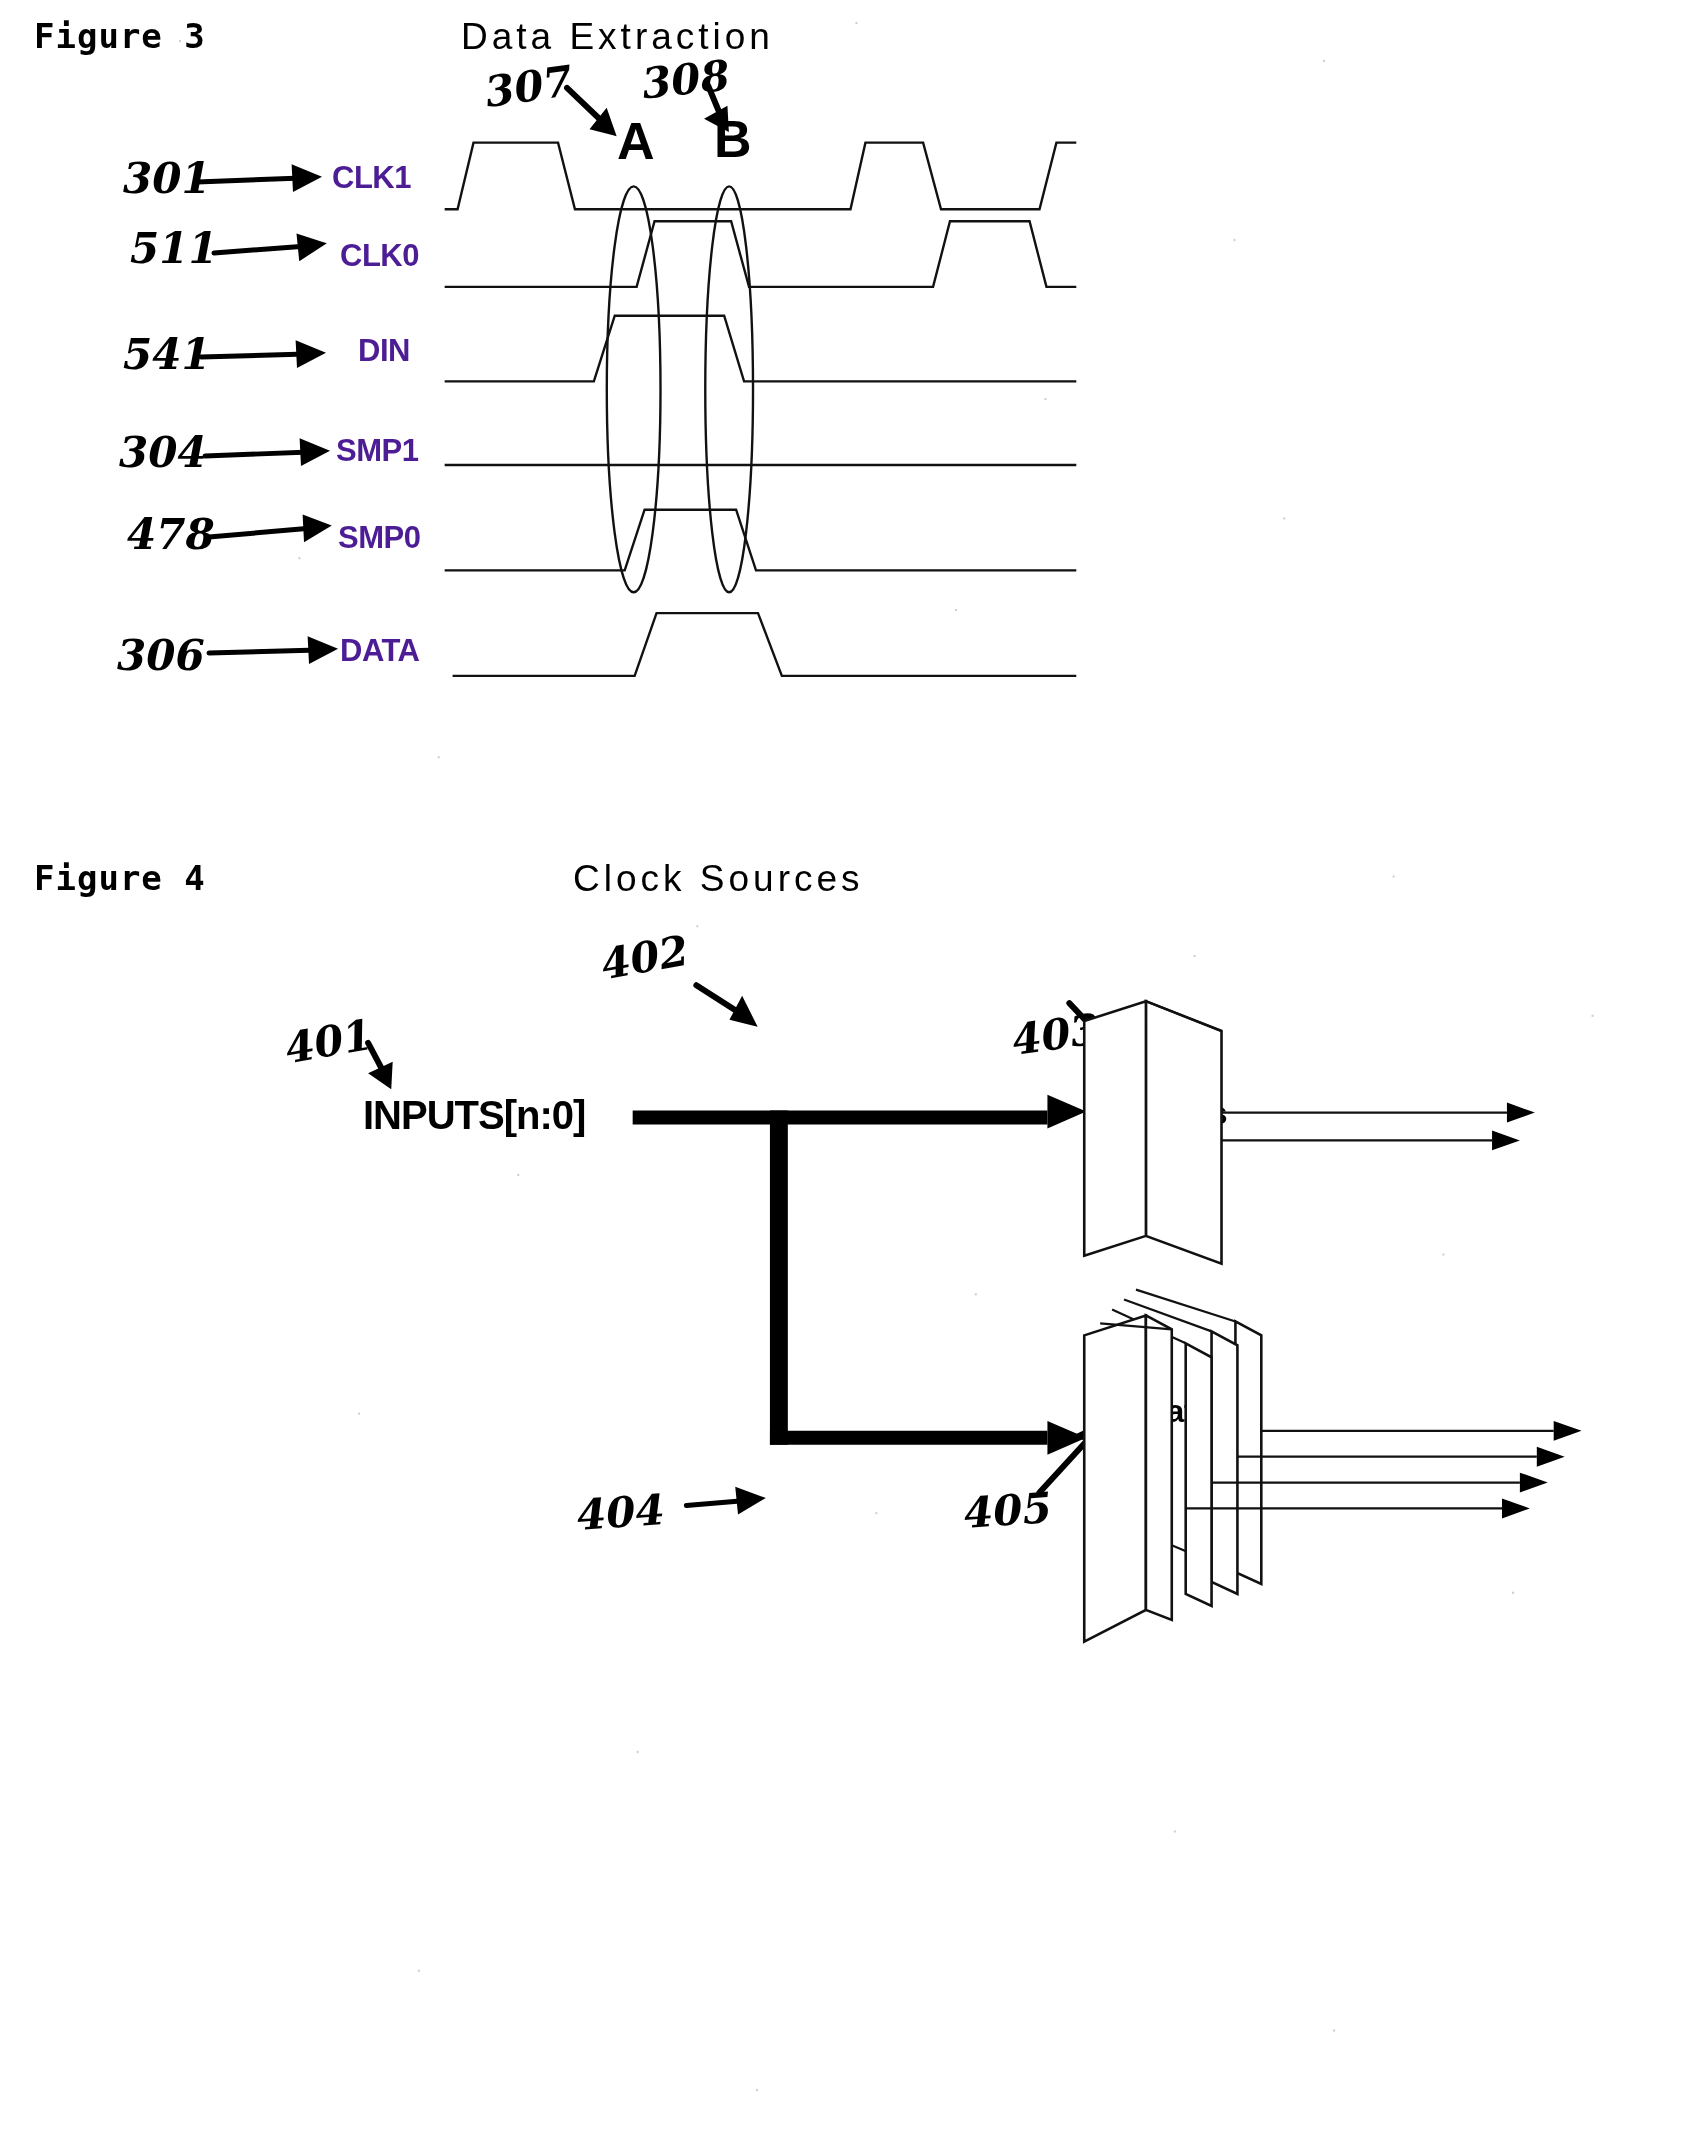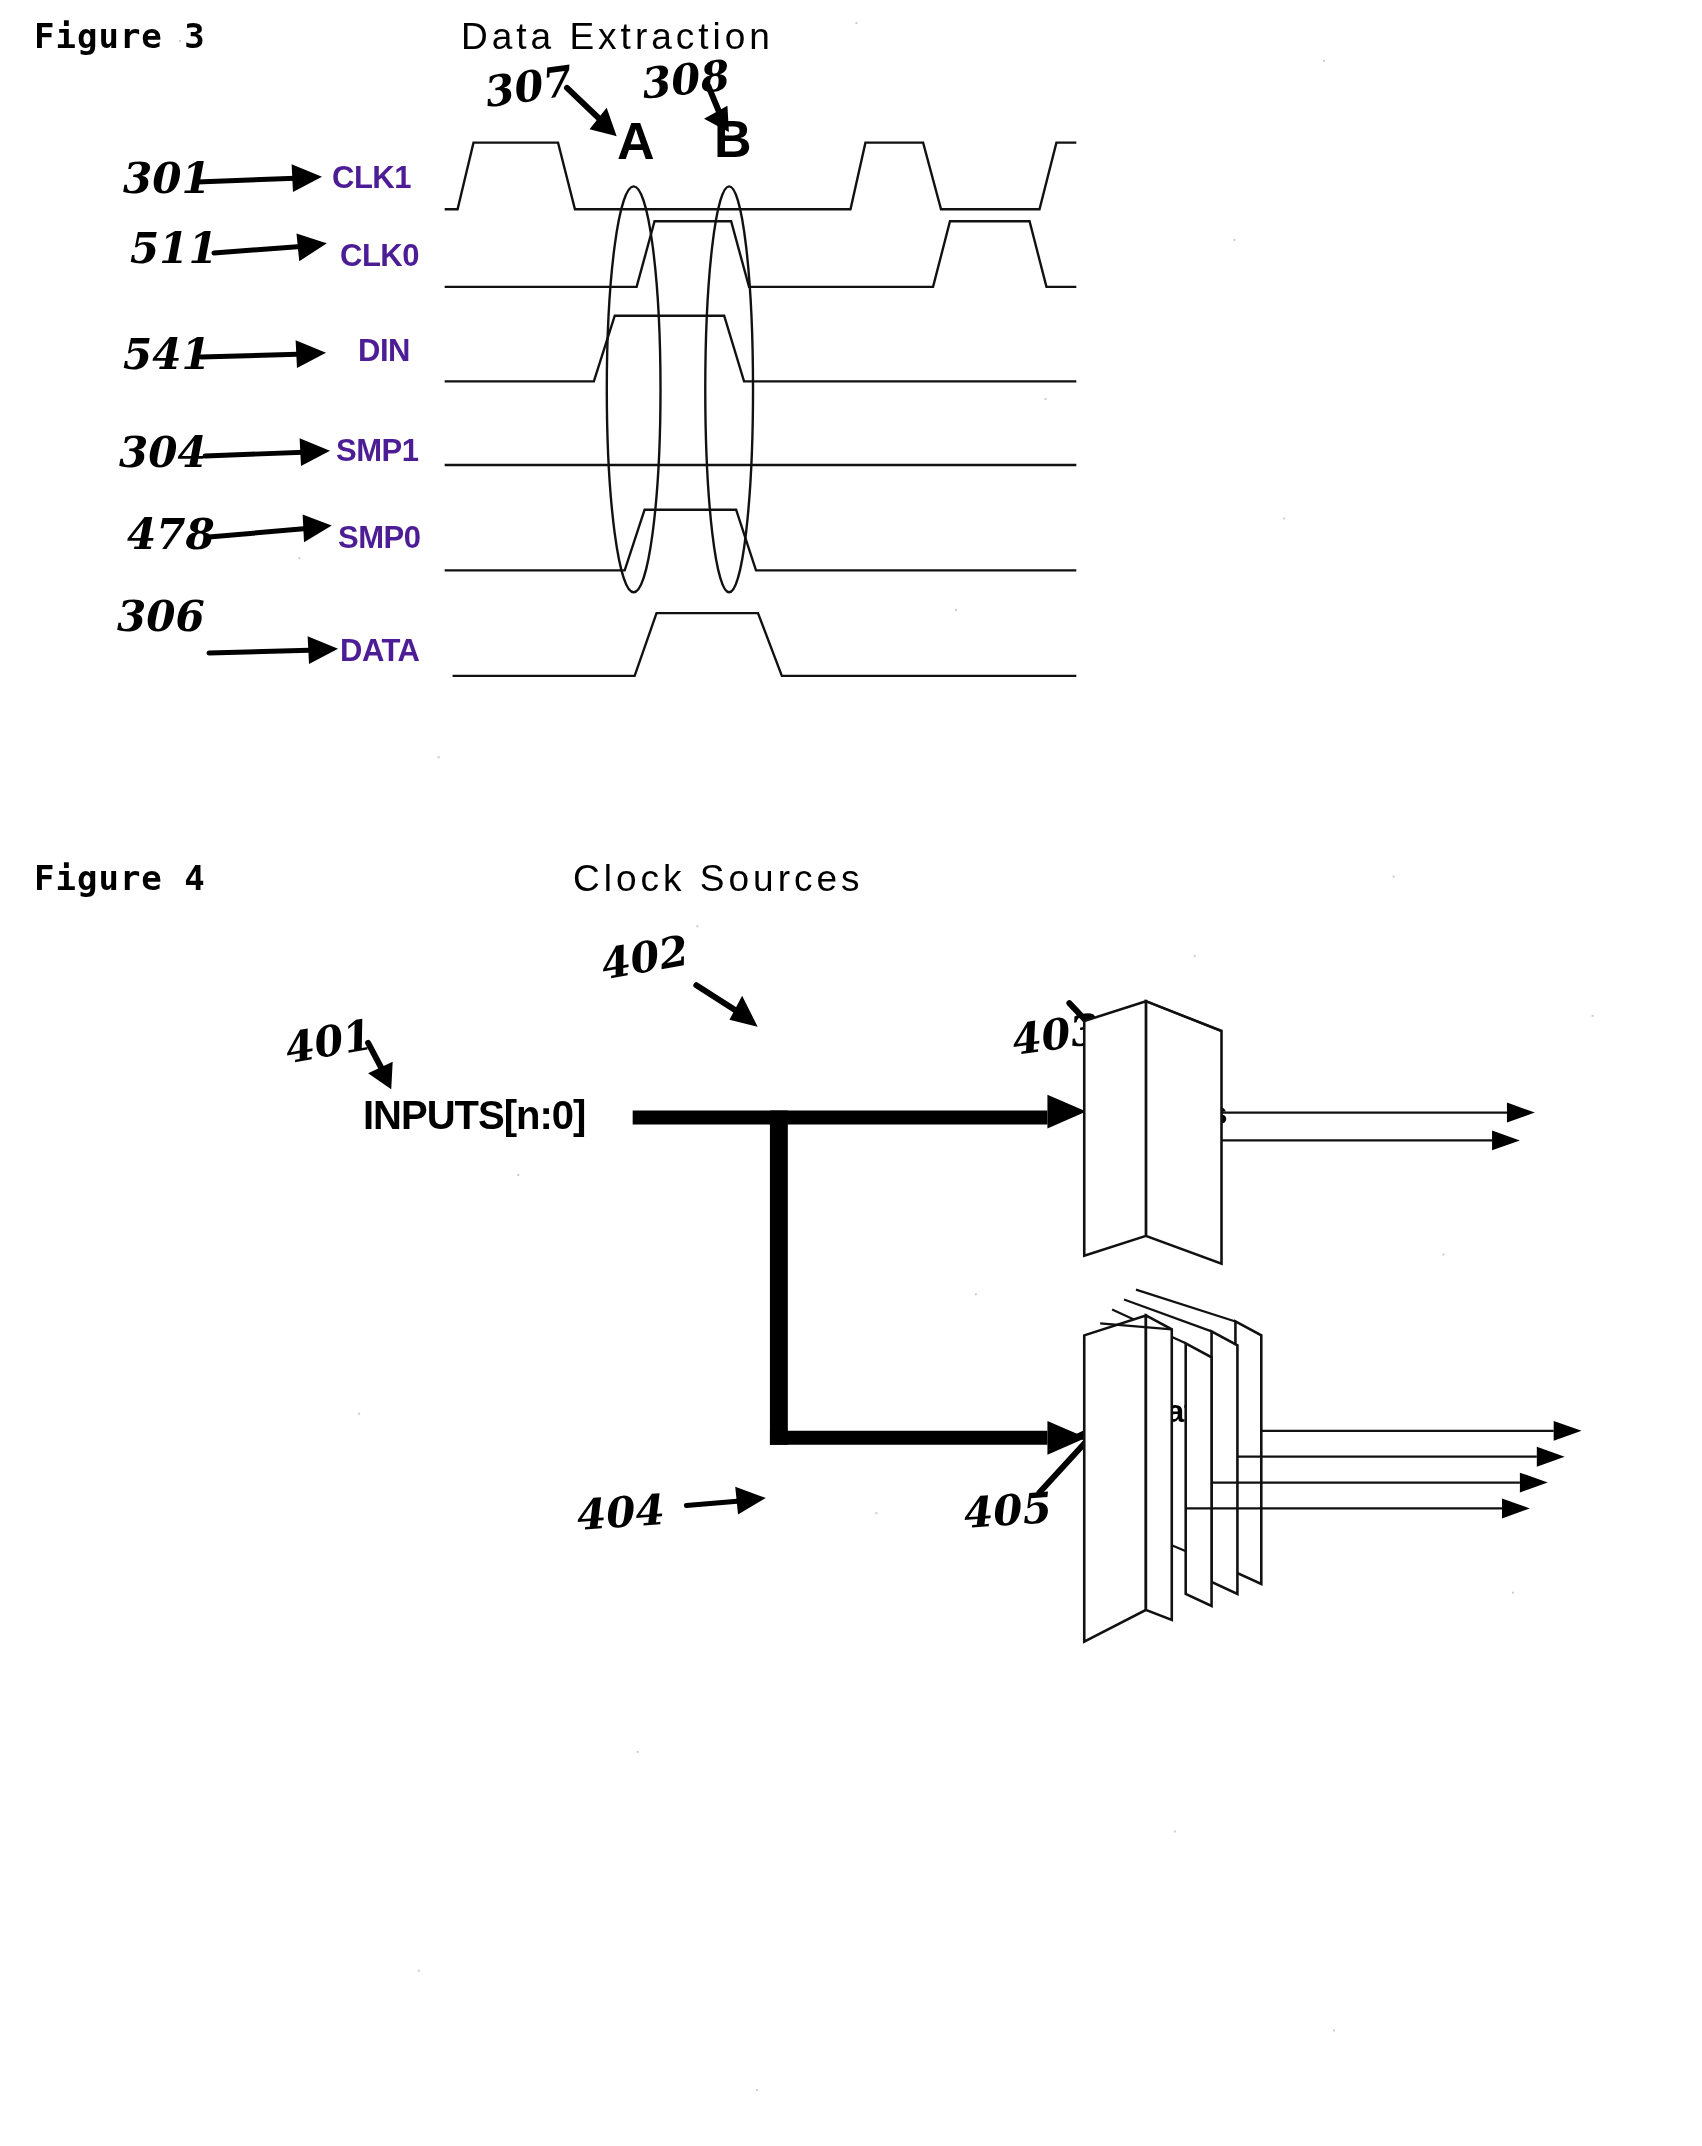--- a/index.html
+++ b/index.html
@@ -108,21 +108,21 @@
 </svg>
 <div class="abs signame" style="left:336px;top:433px;">SMP1</div>
 
 <div class="abs hand" style="left:127px;top:510px;">478</div>
 <svg class="abs" style="left:207px;top:513px;" width="139" height="40" viewBox="0 0 140 40">
   <path class="handstroke" style="stroke-width:5;fill:none" d="M2 24 L106 15"></path>
   <path class="handstroke" d="M120 13 L99 5 L100 25 Z"></path>
 </svg>
 <div class="abs signame" style="left:338px;top:520px;">SMP0</div>
 
-<div class="abs hand" style="left:117px;top:592px;">306</div>
+<div class="abs hand" style="left:117px;top:631px;">306</div>
 <svg class="abs" style="left:207px;top:630px;" width="149" height="40" viewBox="0 0 150 40">
   <path class="handstroke" style="stroke-width:5;fill:none" d="M2 23 L112 20"></path>
   <path class="handstroke" d="M126 19 L104 10 L105 30 Z"></path>
 </svg>
 <div class="abs signame" style="left:340px;top:633px;">DATA</div>
 
 <div class="abs figcap" style="left:34px;top:858px;">Figure 4</div>
 
 <div class="abs figtitle" style="left:573px;top:858px;">Clock Sources</div>
 

